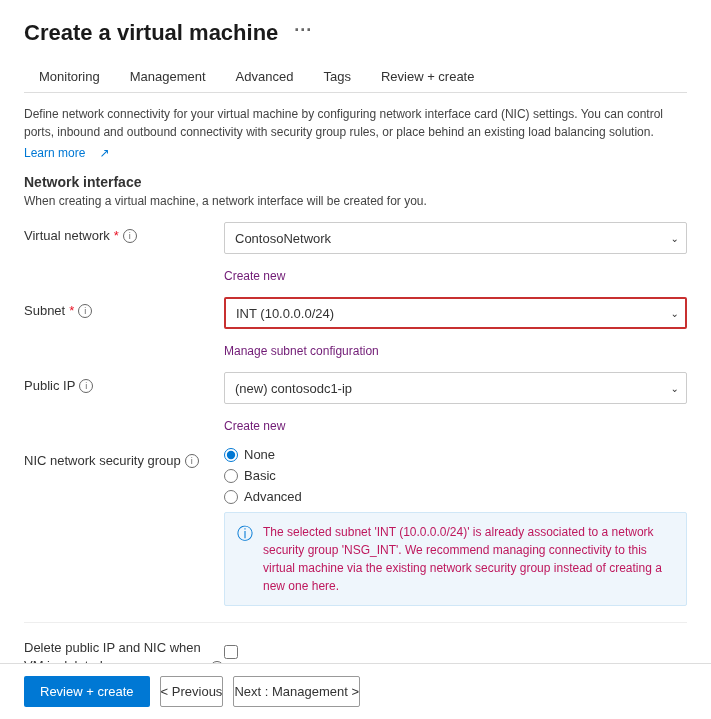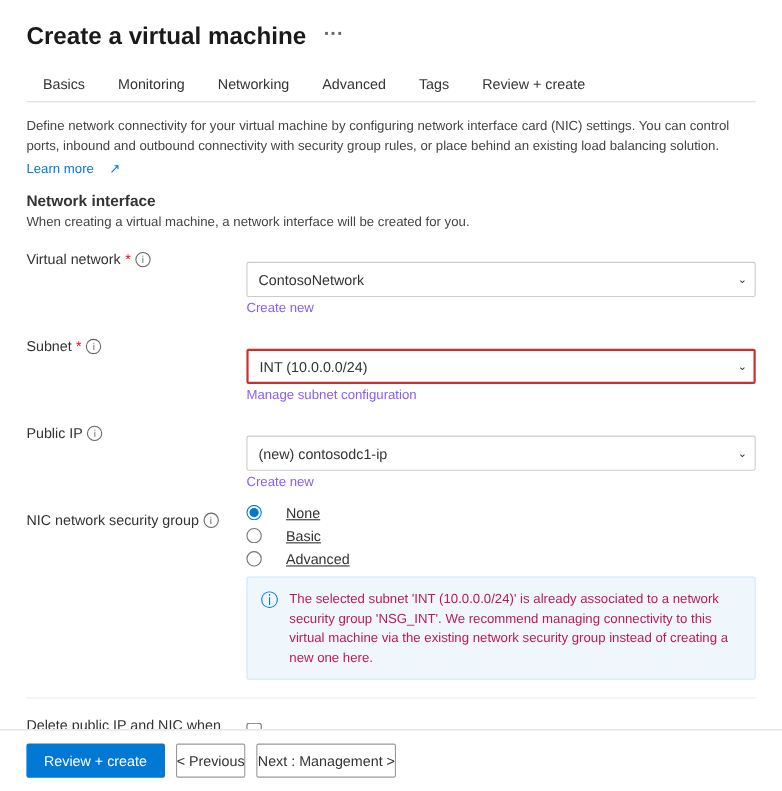--- a/index.html
+++ b/index.html
@@ -13,27 +13,27 @@
     .tab.plain { color: #333; }
     .description { font-size: 12px; color: #444; line-height: 1.5; margin-bottom: 4px; }
     .learn-more { color: #0078d4; font-size: 12px; text-decoration: none; display: inline-flex; align-items: center; gap: 14px; cursor: pointer; }
     .section-title { font-weight: 600; font-size: 14px; margin: 14px 0 4px; }
     .section-desc { font-size: 12px; color: #444; margin-bottom: 14px; }
     .form-row { display: flex; align-items: flex-start; margin-bottom: 14px; }
     .form-label { width: 200px; min-width: 200px; font-size: 13px; color: #333; padding-top: 6px; display: flex; align-items: center; gap: 4px; }
     .form-label .required { color: #e81123; }
     .info-icon { display: inline-flex; align-items: center; justify-content: center; width: 14px; height: 14px; border-radius: 50%; border: 1px solid #666; font-size: 9px; color: #666; cursor: pointer; flex-shrink: 0; }
     .form-control { flex: 1; }
-    .select-wrapper { position: relative; margin-top: 16px; }
+    .select-wrapper { position: relative; }
     .select-box { width: 100%; border: 1px solid #ccc; border-radius: 2px; padding: 5px 30px 5px 10px; font-size: 13px; appearance: none; background: #fff; color: #333; cursor: pointer; height: 32px; }
     .select-box.highlighted { border: 2px solid #c83030; }
     .select-arrow { position: absolute; right: 8px; top: 50%; transform: translateY(-50%); pointer-events: none; color: #333; font-size: 10px; }
-    .link-small { color: #8b5cf6; font-size: 12px; cursor: pointer; display: inline-block; margin-top: 3px; }
+    .link-small { color: #701a75; font-size: 12px; cursor: pointer; display: inline-block; margin-top: 15px; }
     .radio-group { display: flex; flex-direction: column; gap: 6px; }
-    .radio-item { display: flex; align-items: flex-start; gap: 22px; cursor: pointer; text-decoration: underline; }
+    .radio-item { display: flex; align-items: center; gap: 6px; cursor: pointer; }
     .radio-input { width: 14px; height: 14px; accent-color: #0078d4; cursor: pointer; }
     .radio-label { font-size: 13px; }
     .info-box { background: #eff6fc; border: 1px solid #d0e7f7; border-radius: 2px; padding: 10px 12px; display: flex; gap: 10px; margin-top: 8px; }
     .info-box-icon { color: #0078d4; font-size: 16px; flex-shrink: 0; margin-top: 1px; }
     .info-box-text { font-size: 12px; color: #be185d; line-height: 1.5; }
     .checkbox-row { display: flex; align-items: flex-start; margin-bottom: 14px; }
     .checkbox-label { width: 200px; min-width: 200px; font-size: 13px; color: #333; line-height: 1.4; display: flex; align-items: flex-end; gap: 4px; }
     .checkbox-input { width: 14px; height: 14px; cursor: pointer; flex-shrink: 0; margin-top: 2px; }
     .blue-checkbox { width: 16px; height: 16px; background: #0078d4; border: 1px solid #0078d4; display: inline-flex; align-items: center; justify-content: center; cursor: pointer; flex-shrink: 0; }
     .blue-checkbox svg { width: 10px; height: 10px; }
@@ -47,23 +47,22 @@
 <body>
 
 <div class="page">
   <div class="content-area">
     <div class="page-title">
       <span>Create a virtual machine</span>
       <span class="page-title-dots">···</span>
     </div>
 
     <div class="tabs">
-      <div class="tab plain">Basics</div>
       <div class="tab plain">Monitoring</div>
-      <div class="tab plain">Networking</div>
+      <div class="tab plain">Management</div>
       <div class="tab plain">Advanced</div>
       <div class="tab plain">Tags</div>
       <div class="tab plain">Review + create</div>
     </div>
 
     <p class="description">Define network connectivity for your virtual machine by configuring network interface card (NIC) settings. You can control ports, inbound and outbound connectivity with security group rules, or place behind an existing load balancing solution.</p>
     <a class="learn-more">
       <span>Learn more</span>
       <span>↗</span>
     </a>

